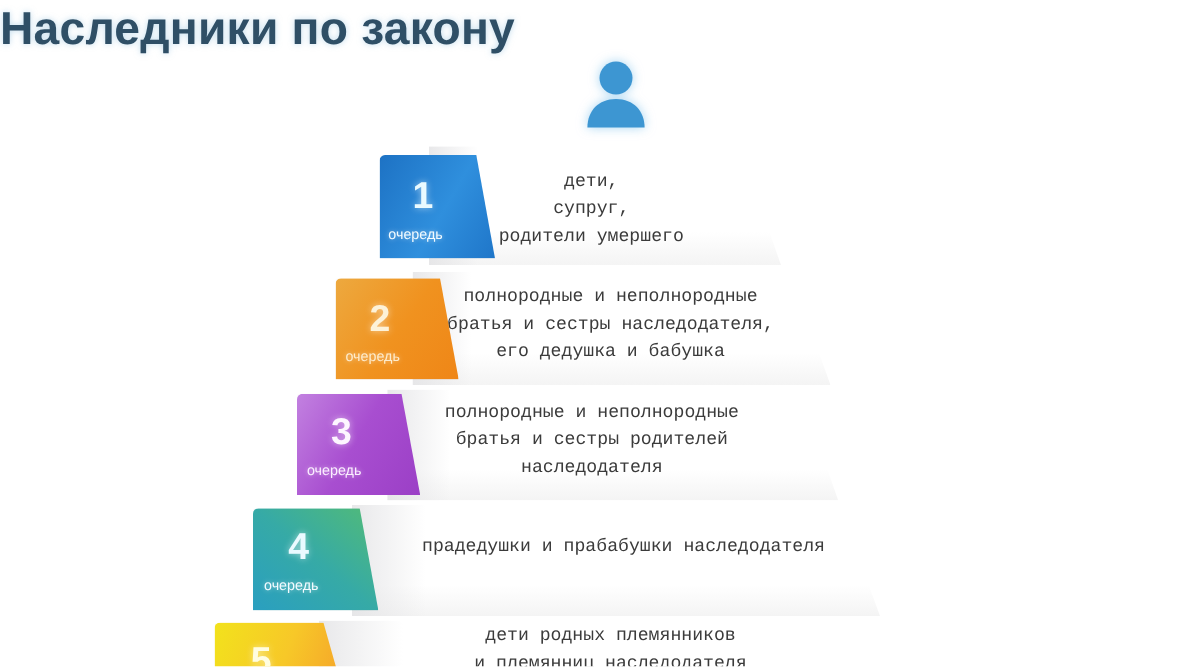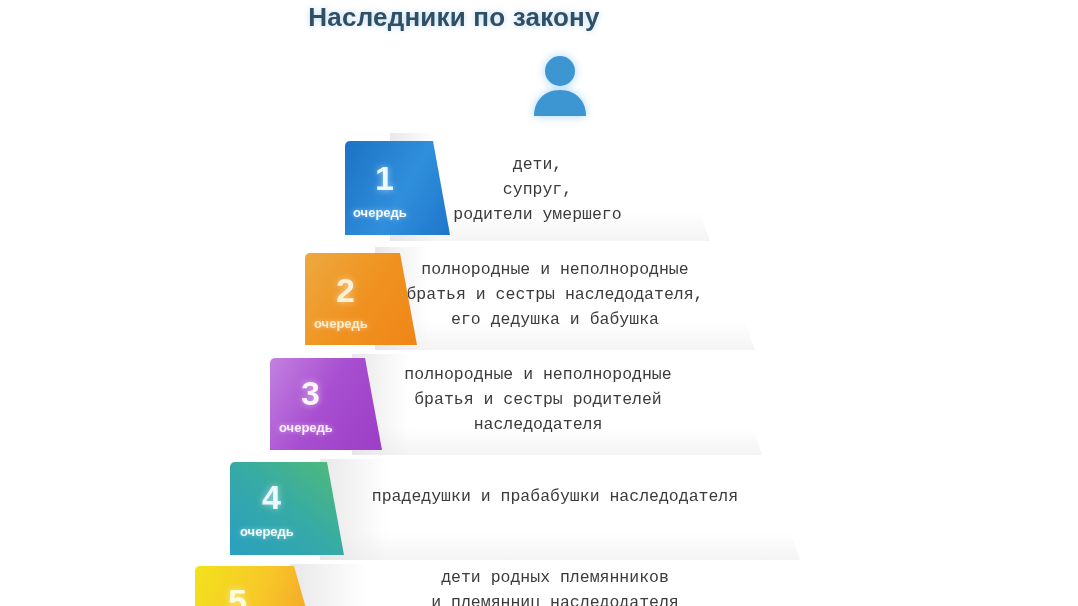--- a/index.html
+++ b/index.html
@@ -15,22 +15,22 @@
     overflow: hidden;
     font-family: "Liberation Sans", "DejaVu Sans", sans-serif;
   }
 
   
   #title {
     position: absolute;
     top: 2px;
     left: 0;
     width: 908px;
-    text-align: center;
-    font-size: 26px;
+    text-align: left;
+    font-size: 42px;
     font-weight: bold;
     color: #2f4f66;
     letter-spacing: 0.2px;
     text-shadow: 0 0 6px rgba(140,190,220,0.55);
   }
   #person-icon {
     position: absolute;
     top: 52px;
     left: 525px;
     width: 70px;
@@ -81,21 +81,21 @@
     position: absolute;
     font-size: 34px;
     font-weight: bold;
     line-height: 1;
     color: #eafaff;
     text-shadow: 0 0 7px rgba(255,255,255,0.55);
   }
   .badge-label {
     position: absolute;
     font-size: 13px;
-    font-weight: bold;
+    font-weight: normal;
     color: #f2fbff;
     text-shadow: 0 0 5px rgba(255,255,255,0.5);
   }
 </style>
 </head>
 <body>
 
 <div id="screen">
 
   <div id="title">Наследники по закону</div>
@@ -153,21 +153,21 @@
       <div class="badge-num" style="left:31px; top:18px; color:#fdf6ff;">3</div>
       <div class="badge-label" style="left:9px; top:62px; color:#fbeeff;">очередь</div>
     </div>
   </div>
 
   <div class="row">
     <div class="panel" style="left:320px; top:459px; width:480px; height:101px;
                 clip-path: polygon(0 0, 443px 0, 480px 101px, 0 101px);">
       <div class="panel-shade"></div>
     </div>
-    <div class="panel-text" style="left:340px; top:484px; width:430px;">прадедушки и прабабушки наследодателя</div>
+    <div class="panel-text" style="left:320px; top:484px; width:430px;text-align:right;">прадедушки и прабабушки наследодателя</div>
     <div class="badge" style="left:230px; top:462px; width:114px; height:93px;
                 background: linear-gradient(40deg,#2a9fc0 0%,#36aaa6 50%,#52bb77 100%);
                 clip-path: polygon(0 0, 97px 0, 114px 93px, 0 93px);">
       <div class="badge-num" style="left:32px; top:18px;">4</div>
       <div class="badge-label" style="left:10px; top:62px;">очередь</div>
     </div>
   </div>
 
   <div class="row">
     <div class="panel" style="left:290px; top:564px; width:545px; height:70px;

